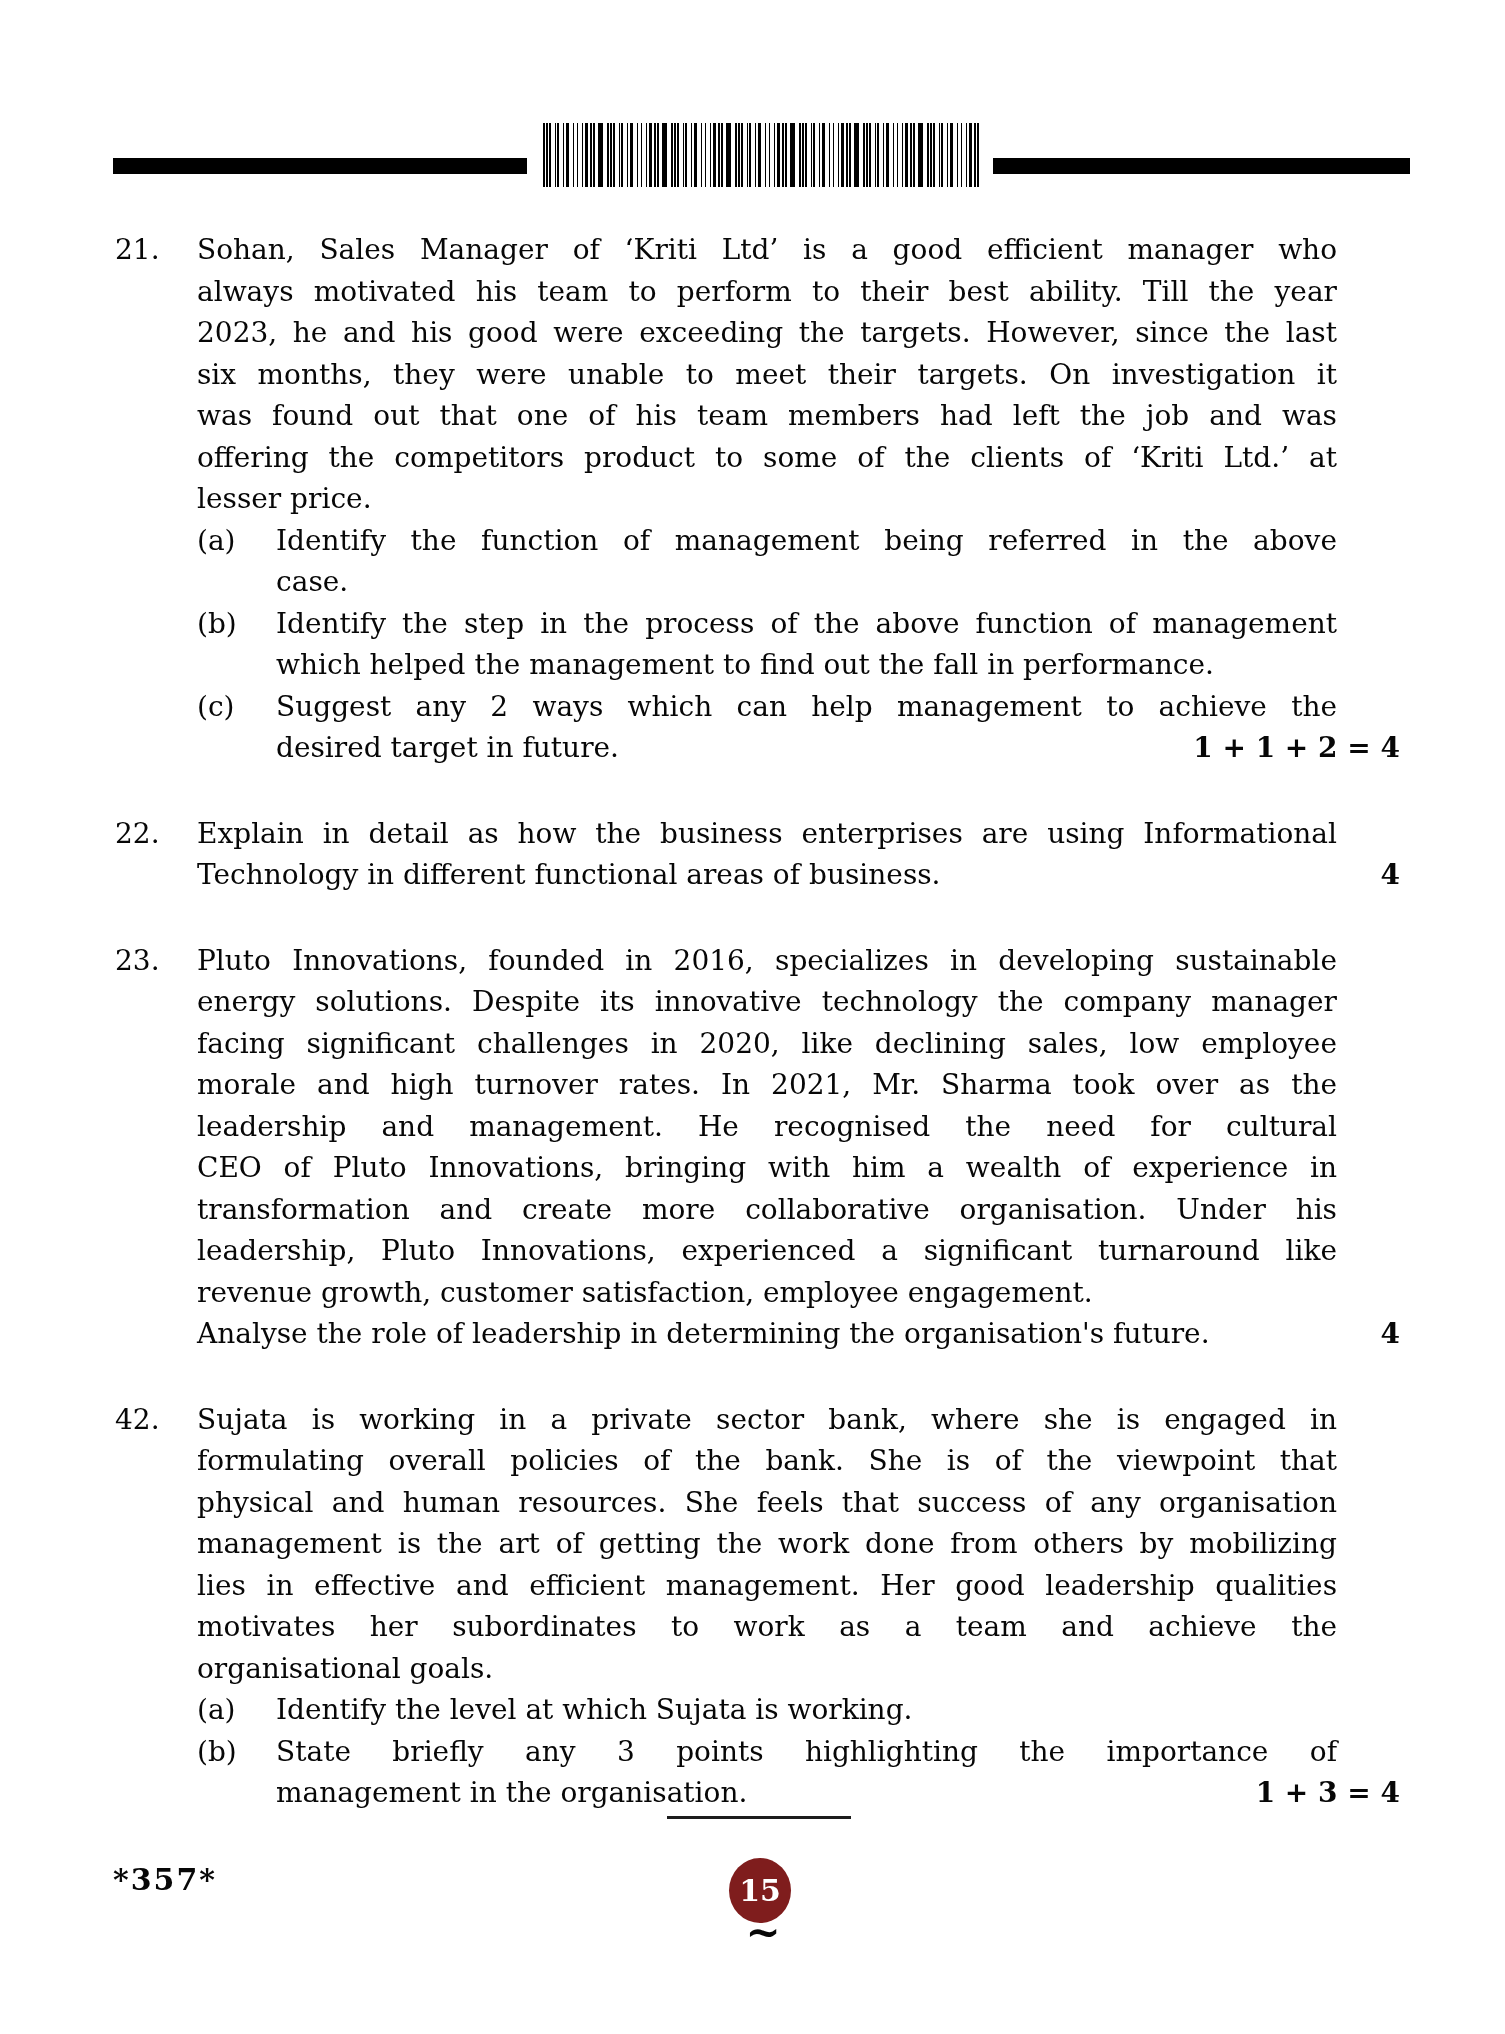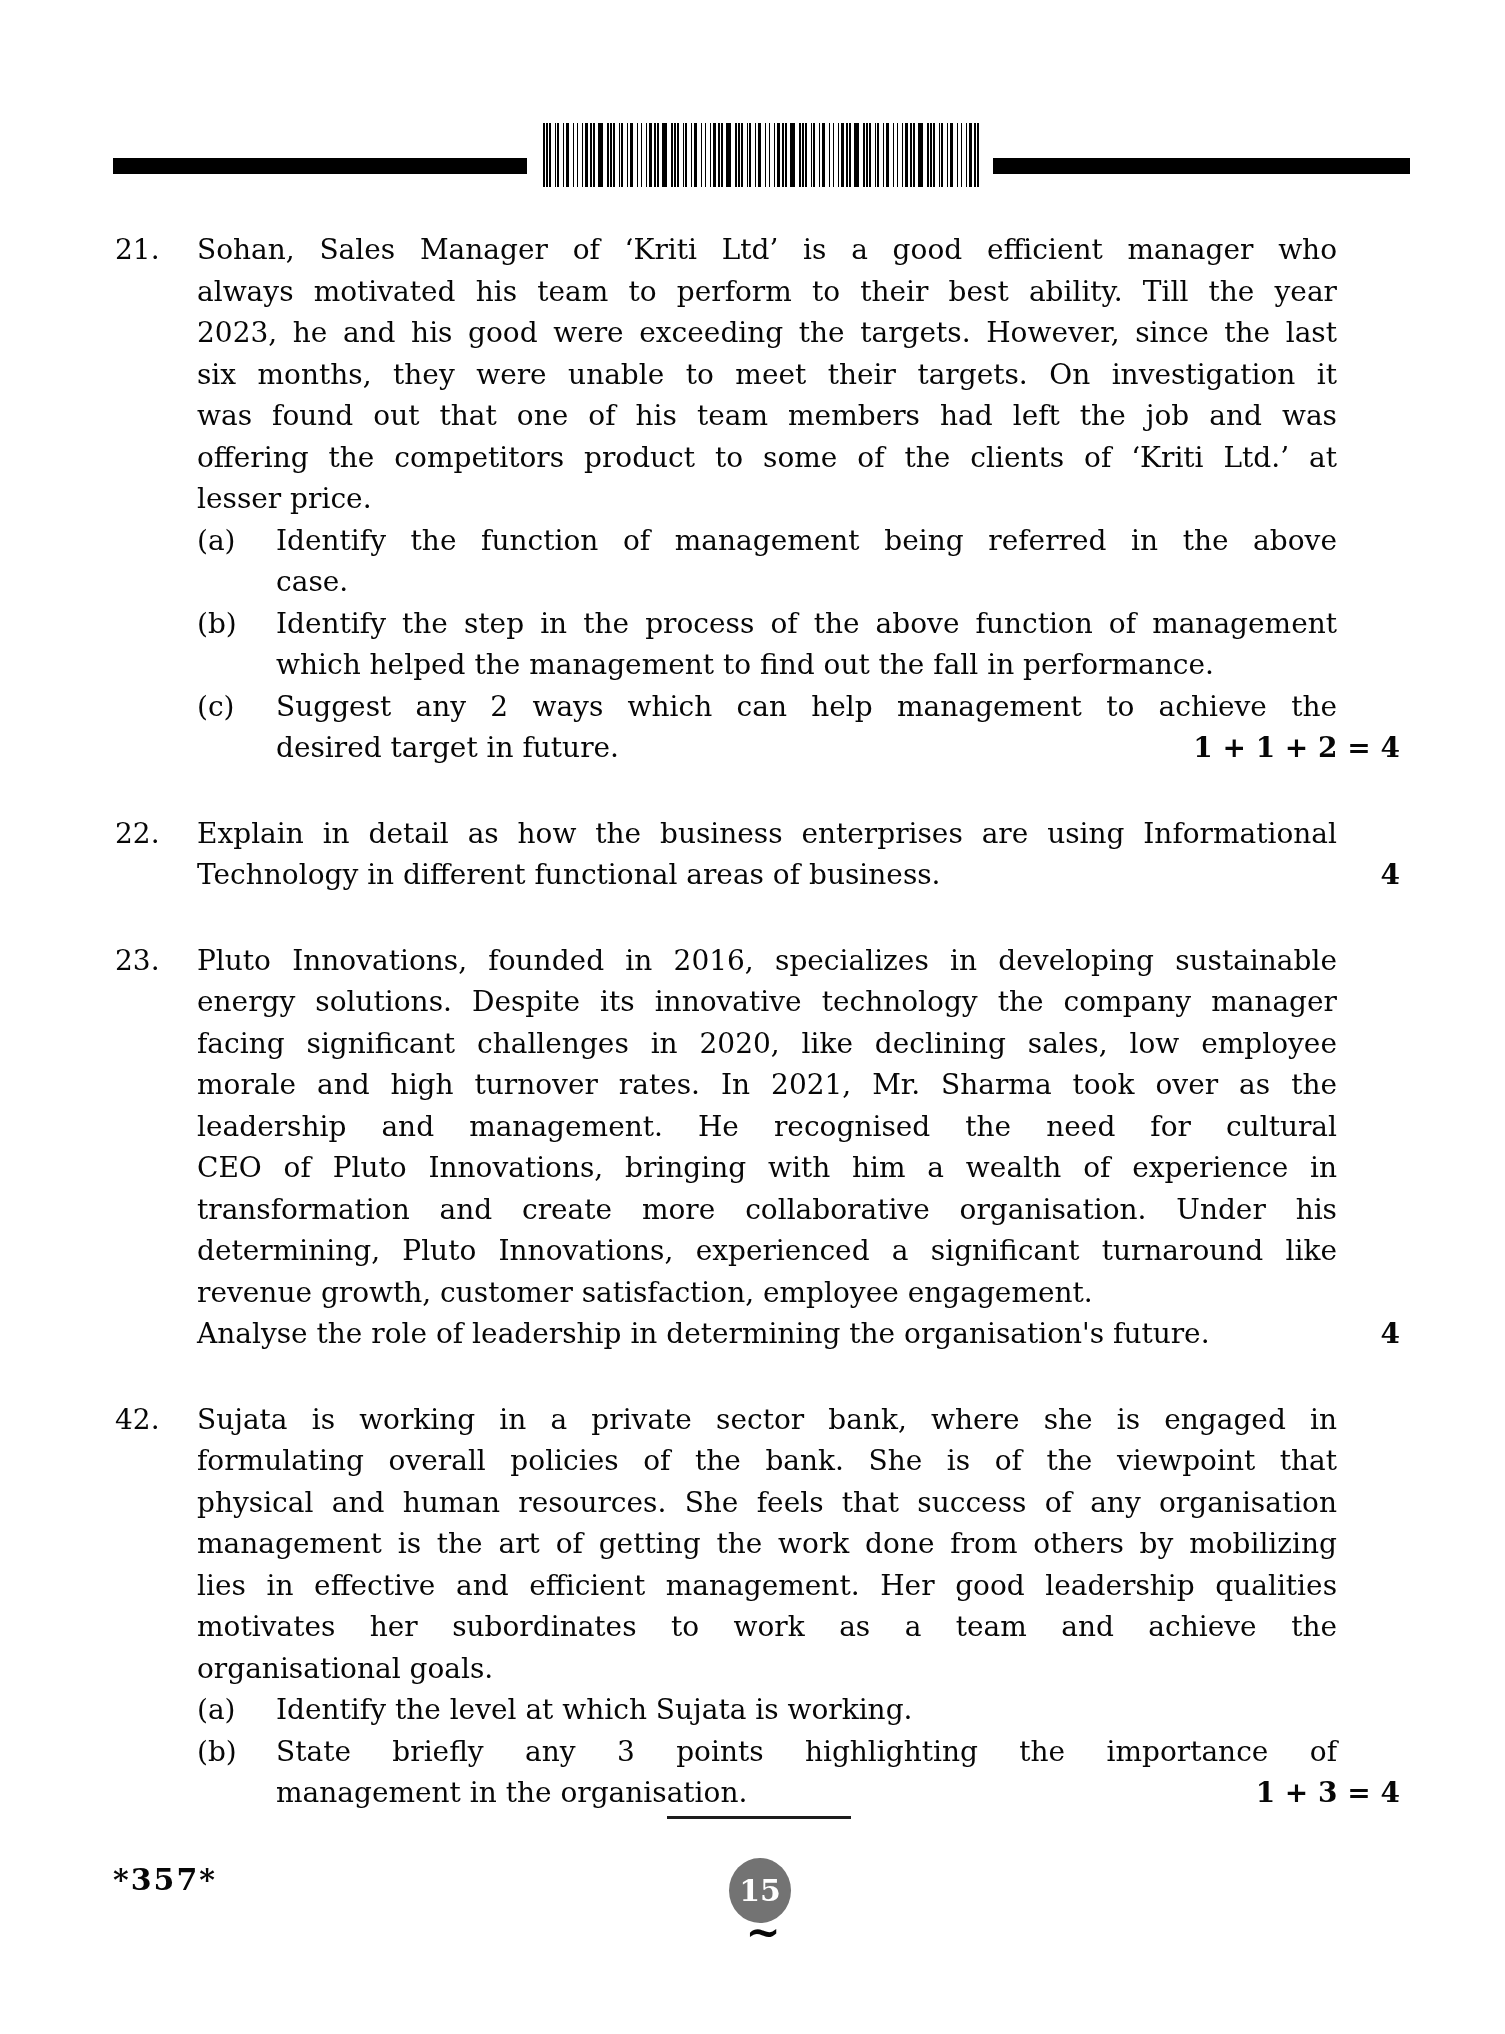--- a/index.html
+++ b/index.html
@@ -52,21 +52,21 @@
     position: absolute; left: 667px; top: 1816px;
     width: 184px; border-top: 3px solid #1c1c1c;
   }
   .footer-code {
     position: absolute; left: 113px; top: 1862px;
     font-size: 30px; font-weight: bold; letter-spacing: 2px;
   }
   .page-badge {
     position: absolute; left: 729px; top: 1858px;
     width: 62px; height: 65px;
-    background: #737373; border-radius: 50%;
+    background: #7f1d1d; border-radius: 50%;
     color: #fff; display: flex; align-items: center; justify-content: center;
     font-size: 30px; font-weight: bold;
   }
   .tilde {
     position: absolute; left: 743px; top: 1912px;
     width: 40px; text-align: center;
     font-size: 42px; font-weight: bold; line-height: 42px;
   }
 </style>
 </head>
@@ -320,21 +320,21 @@
       <div class="qnum">23.</div>
       <div class="qbody">
         <div>
           <div class="line"><span>Pluto Innovations, founded in 2016, specializes in developing sustainable</span></div>
           <div class="line"><span>energy solutions. Despite its innovative technology the company manager</span></div>
           <div class="line"><span>facing significant challenges in 2020, like declining sales, low employee</span></div>
           <div class="line"><span>morale and high turnover rates. In 2021, Mr. Sharma took over as the</span></div>
           <div class="line"><span>leadership and management. He recognised the need for cultural</span></div>
           <div class="line"><span>CEO of Pluto Innovations, bringing with him a wealth of experience in</span></div>
           <div class="line"><span>transformation and create more collaborative organisation. Under his</span></div>
-          <div class="line"><span>determining, Pluto Innovations, experienced a significant turnaround like</span></div>
+          <div class="line"><span>leadership, Pluto Innovations, experienced a significant turnaround like</span></div>
           <div class="line last"><span>revenue growth, customer satisfaction, employee engagement.</span></div>
         </div>
         <div>
           <div class="line last"><span>Analyse the role of leadership in determining the organisation's future.</span><span class="marks">4</span></div>
         </div>
       </div>
     </section>
     <section class="question">
       <div class="qnum">42.</div>
       <div class="qbody">

